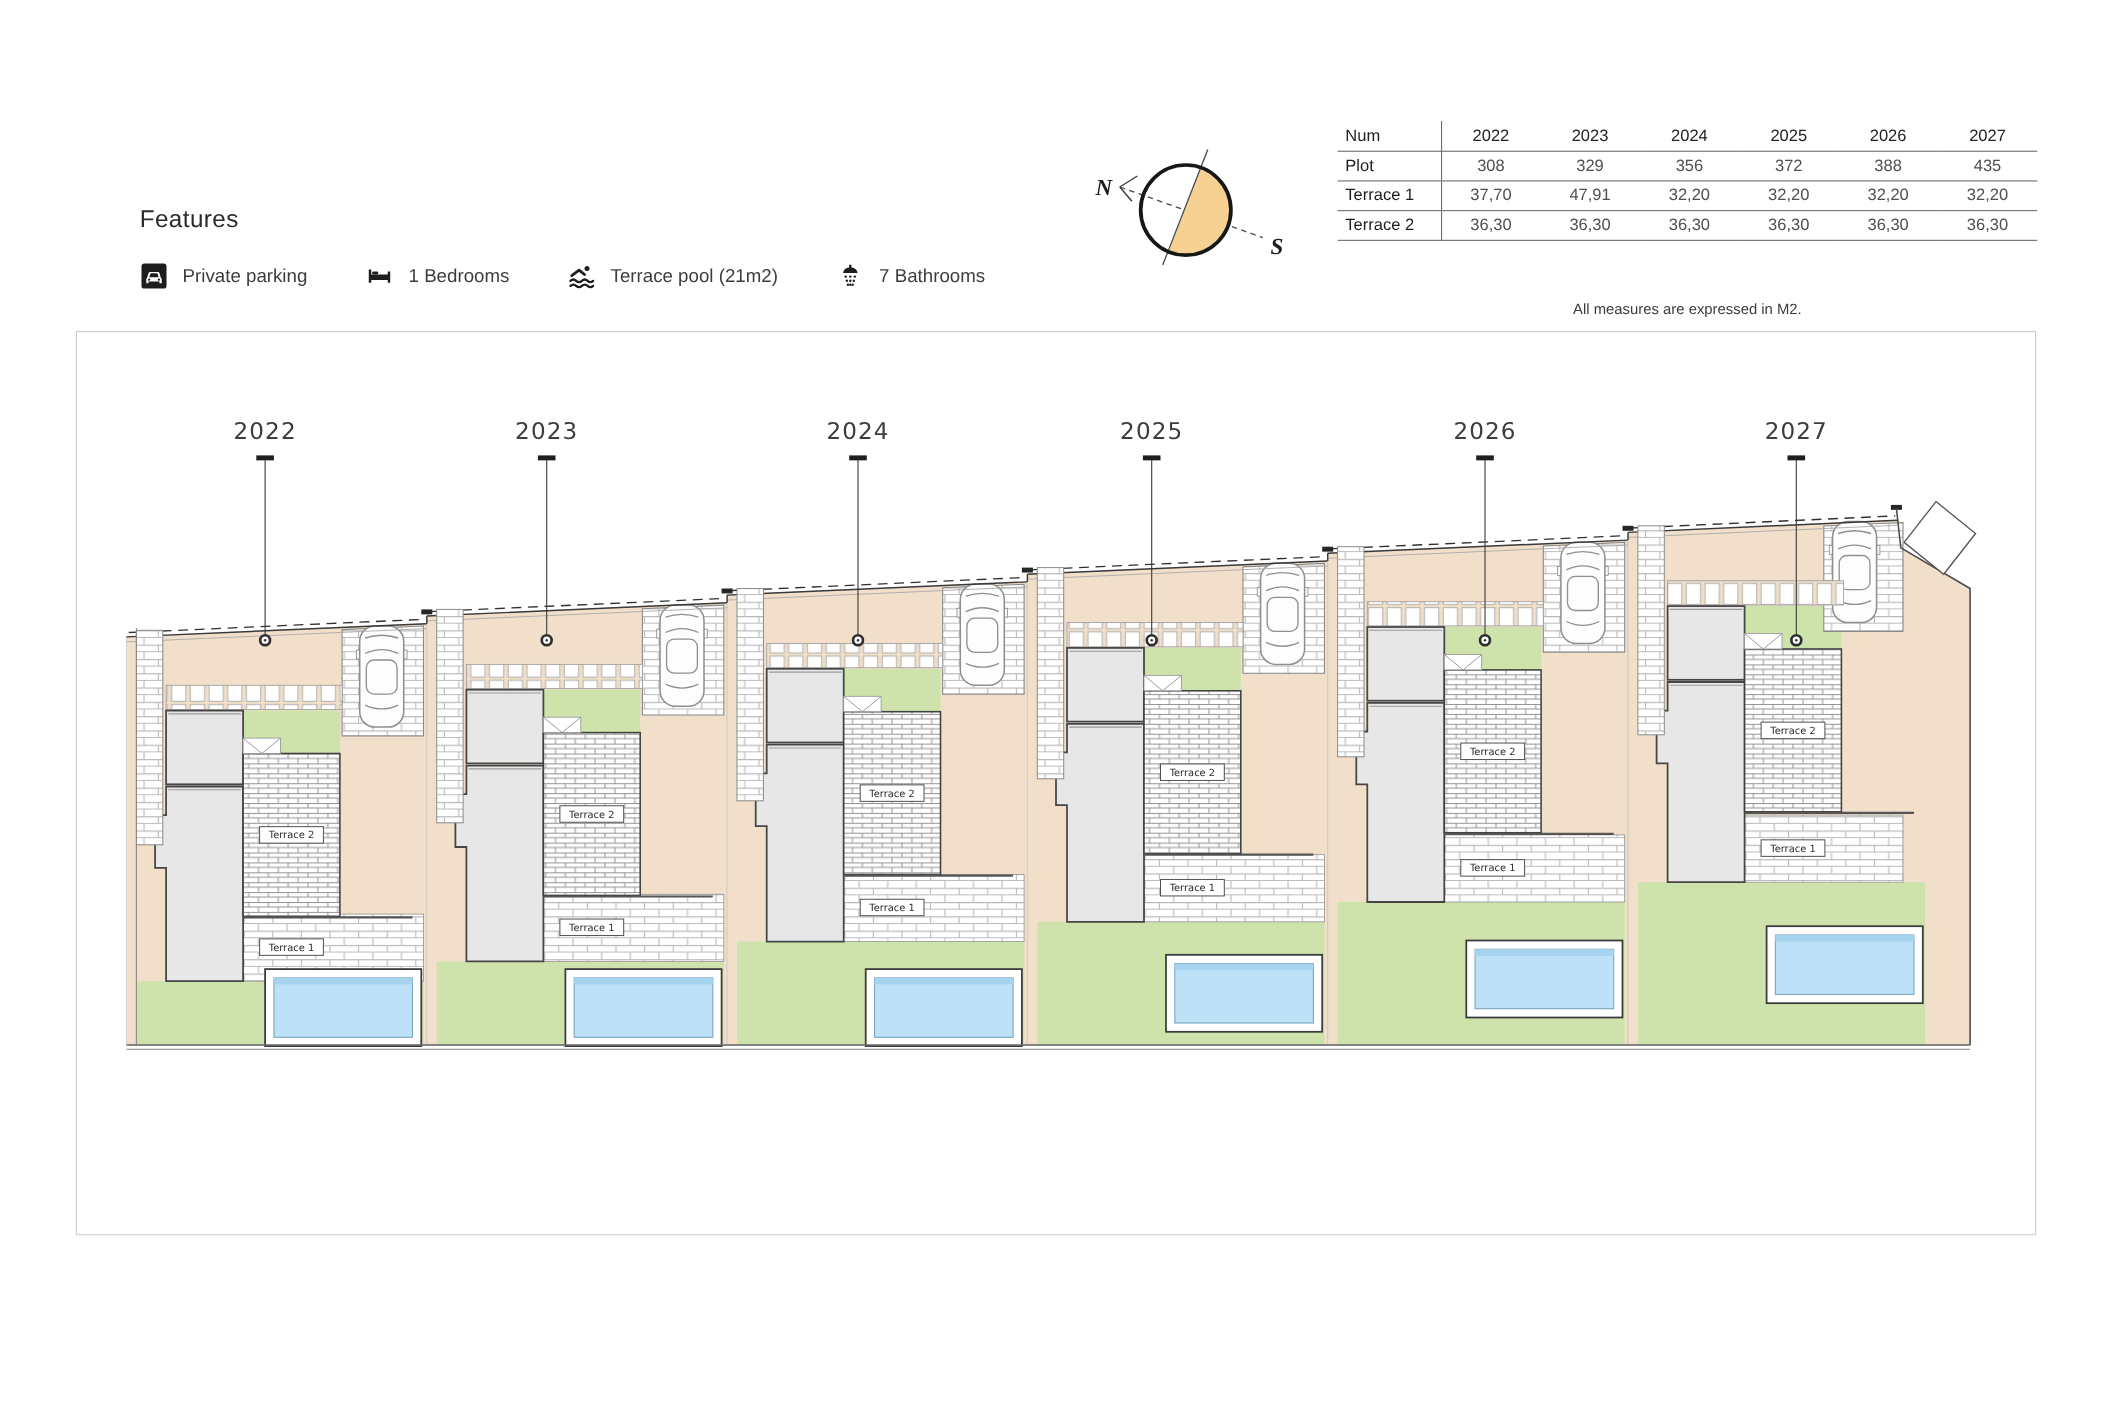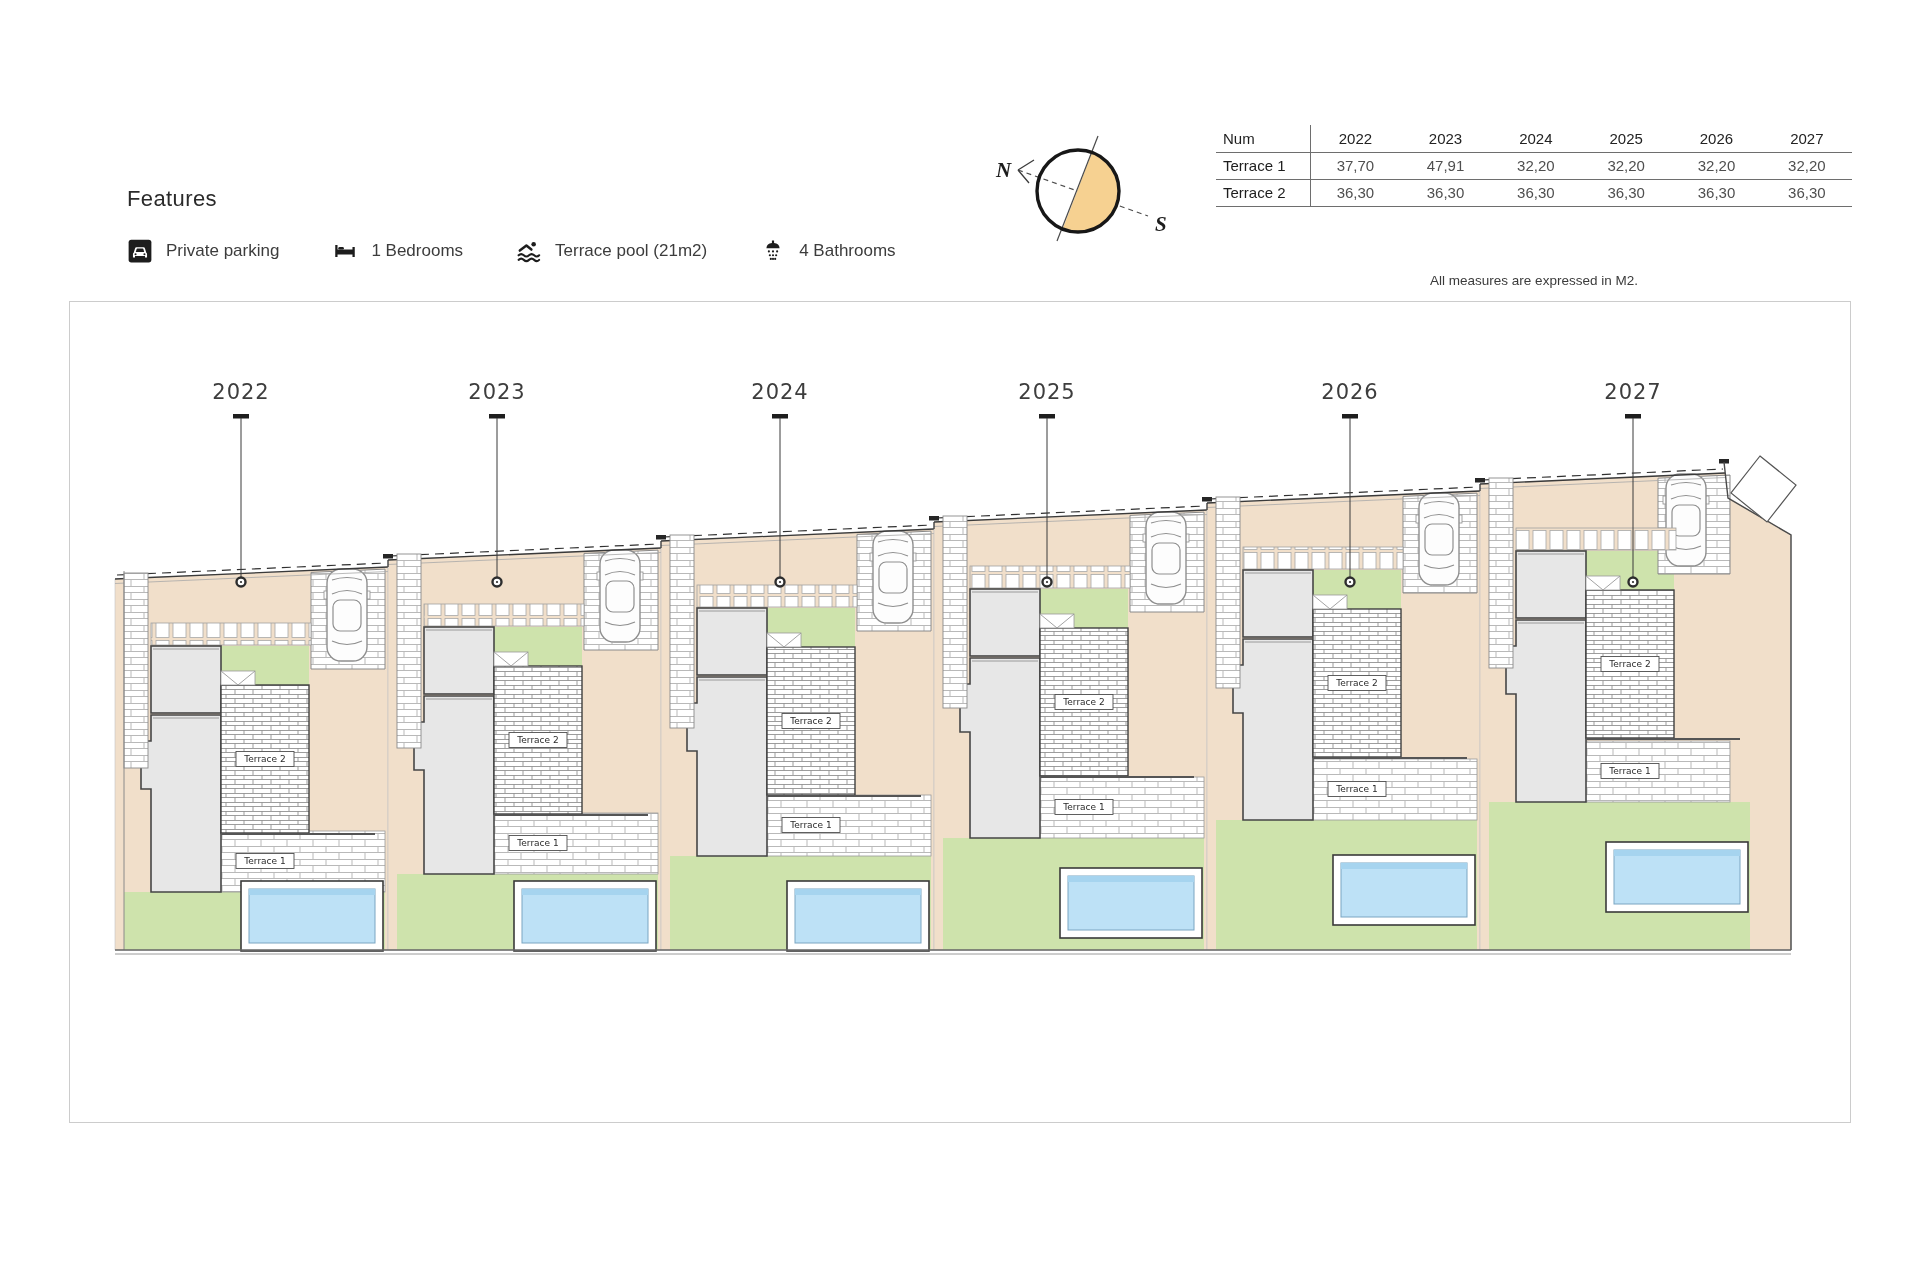--- a/index.html
+++ b/index.html
@@ -11,21 +11,21 @@
   .features-row{position:absolute;left:127px;top:236px;display:flex;align-items:center;gap:53px;}
   .feat{display:flex;align-items:center;gap:13px;height:30px;}
   .ficon{width:26px;height:26px;display:inline-flex;}
   .ficon svg{display:block;}
   .flabel{font-size:17px;color:#3c3c3c;white-space:nowrap;}
   
   .compass-svg{position:absolute;left:975px;top:105px;}
   .compass-letter{font-family:"Liberation Serif",serif;font-style:italic;font-weight:bold;
         font-size:21px;fill:#1c1c1c;}
   
-  .measures-wrap{position:absolute;left:1216px;top:125px;width:636px;}
+  .measures-wrap{position:absolute;left:1216px;top:110px;width:636px;}
   table.measures{width:100%;border-collapse:collapse;table-layout:fixed;font-size:15px;}
   table.measures tr{height:27px;}
   table.measures th,table.measures td{border-bottom:1px solid #6e6e6e;padding:0;
         text-align:center;vertical-align:middle;font-weight:400;}
   table.measures .rowlabel{text-align:left;padding-left:7px;color:#1d1d1d;
         border-right:1px solid #6e6e6e;}
   table.measures thead th{color:#232323;}
   table.measures td.val{color:#4f4f4f;}
   .measures-note{position:absolute;left:1216px;top:273px;width:636px;text-align:center;
         font-size:13.5px;color:#3b3b3b;}
@@ -85,21 +85,21 @@
               <circle cx="15.8" cy="12.4" r="1"></circle>
               <circle cx="9.1" cy="15.9" r="1"></circle>
               <circle cx="12" cy="15.9" r="1"></circle>
               <circle cx="14.9" cy="15.9" r="1"></circle>
               <circle cx="10" cy="19.3" r="1"></circle>
               <circle cx="12" cy="19.3" r="1"></circle>
               <circle cx="14" cy="19.3" r="1"></circle>
             </g>
           </svg>
         </span>
-        <span class="flabel">4 Bathrooms</span>
+        <span class="flabel">7 Bathrooms</span>
       </div>
     </div>
 
   <svg class="compass-svg" width="210" height="158" viewBox="975 105 210 158">
     <line x1="1018" y1="170" x2="1148" y2="216" stroke="#4d4d4d" stroke-width="1.2" stroke-dasharray="5 4"></line>
     <path d="M1018,170 L1034,160 M1018,170 L1029,183" stroke="#3c3c3c" stroke-width="1.3" fill="none"></path>
     <path d="M1092,152.5 A41,41 0 1 1 1062.6,229 Z" fill="#f6d191"></path>
     <line x1="1057" y1="241" x2="1098" y2="136" stroke="#4a4a4a" stroke-width="1.2"></line>
     <circle cx="1078" cy="191" r="41" fill="none" stroke="#171717" stroke-width="3.4"></circle>
     <text class="compass-letter" x="996" y="177">N</text>
@@ -116,20 +116,29 @@
             <th class="rowlabel">Num</th>
             <th>2022</th>
             <th>2023</th>
             <th>2024</th>
             <th>2025</th>
             <th>2026</th>
             <th>2027</th>
           </tr>
         </thead>
       <tbody>
+          <tr>
+            <td class="rowlabel">Plot</td>
+            <td class="val">308</td>
+            <td class="val">329</td>
+            <td class="val">356</td>
+            <td class="val">372</td>
+            <td class="val">388</td>
+            <td class="val">435</td>
+          </tr>
           <tr>
             <td class="rowlabel">Terrace 1</td>
             <td class="val">37,70</td>
             <td class="val">47,91</td>
             <td class="val">32,20</td>
             <td class="val">32,20</td>
             <td class="val">32,20</td>
             <td class="val">32,20</td>
           </tr>
           <tr>

